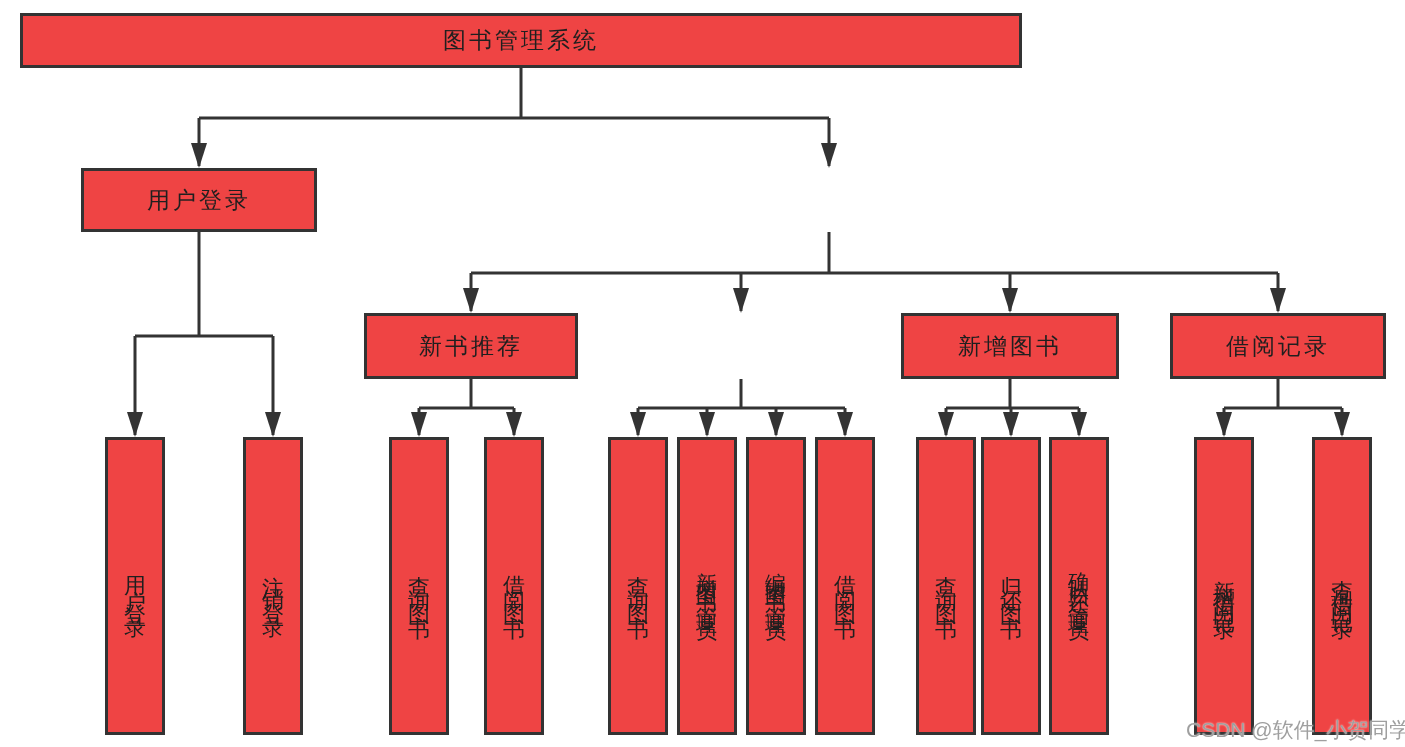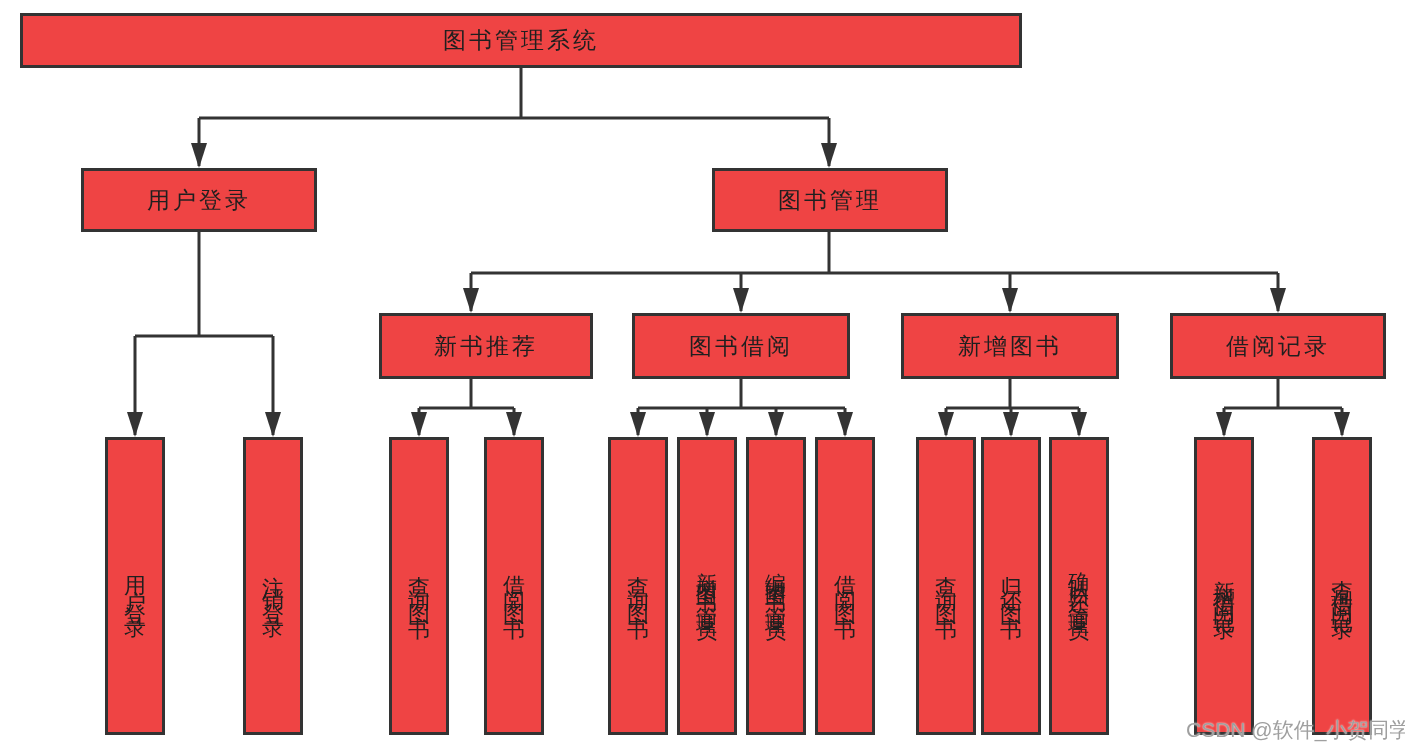--- a/index.html
+++ b/index.html
@@ -94,29 +94,23 @@
     </g>
   </svg>
 
   <div class="node" style="left:20px; top:13px; width:1002px; height:55px;">
     <span class="hlabel">图书管理系统</span>
   </div>
 
   <div class="node" style="left:81px; top:168px; width:236px; height:64px;">
     <span class="hlabel">用户登录</span>
   </div>
-  <div class="node" style="left:712px; top:168px; width:236px; height:64px;">
-    <span class="hlabel">图书管理</span>
-  </div>
 
-  <div class="node" style="left:364px; top:313px; width:214px; height:66px;margin-left:15px;">
+  <div class="node" style="left:364px; top:313px; width:214px; height:66px;">
     <span class="hlabel">新书推荐</span>
-  </div>
-  <div class="node" style="left:632px; top:313px; width:218px; height:66px;">
-    <span class="hlabel">图书借阅</span>
   </div>
   <div class="node" style="left:901px; top:313px; width:218px; height:66px;">
     <span class="hlabel">新增图书</span>
   </div>
   <div class="node" style="left:1170px; top:313px; width:216px; height:66px;">
     <span class="hlabel">借阅记录</span>
   </div>
 
   <div class="node" style="left:105px; top:437px; width:60px; height:298px;">
     <span class="vtext">用户登录</span>

